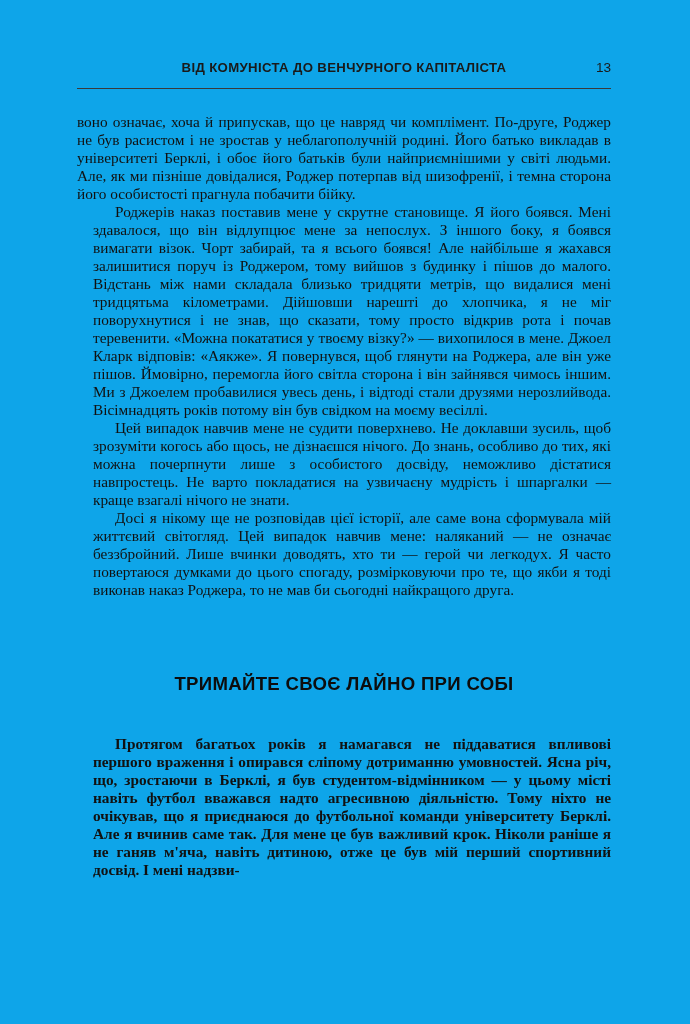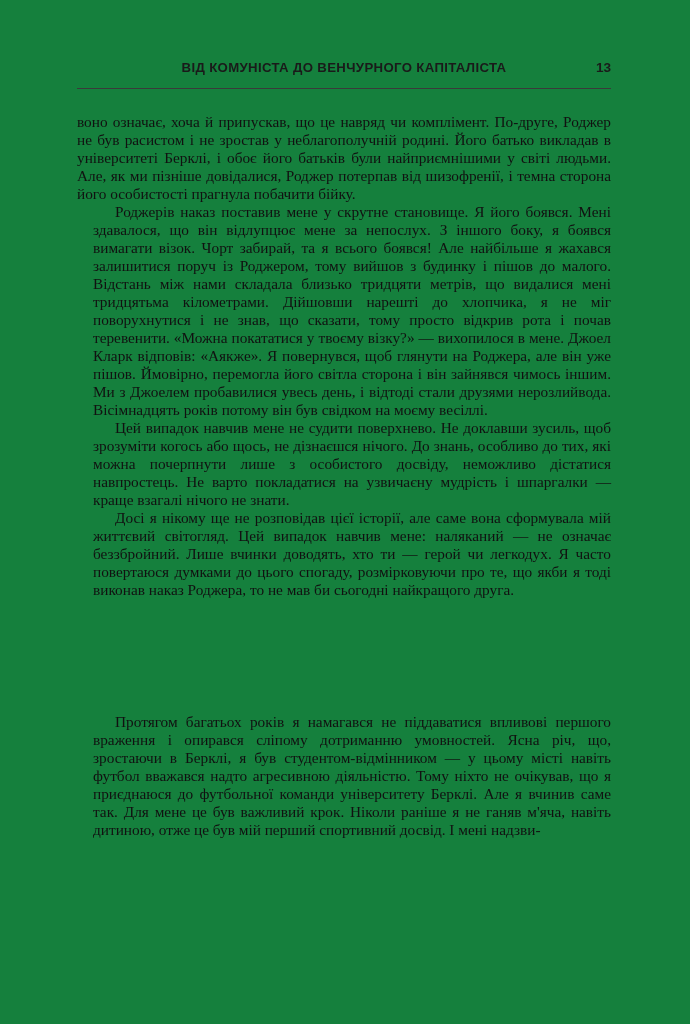--- a/index.html
+++ b/index.html
@@ -11,21 +11,21 @@
     width: 690px;
     height: 1024px;
     overflow: hidden;
     font-family: "Liberation Serif", "DejaVu Serif", serif;
     color: #111111;
   }
   .page {
     position: relative;
     width: 690px;
     height: 1024px;
-    background: #15803d;
+    background: #0ea5e9;
     box-sizing: border-box;
   }
 
   
   .running-head {
     position: absolute;
     left: 77px;
     top: 60px;
     width: 534px;
     display: flex;
@@ -39,21 +39,21 @@
     letter-spacing: 0.35px;
     color: #1a1a1a;
     white-space: nowrap;
     text-align: center;
   }
   .folio {
     position: absolute;
     right: 0;
     top: 0;
     font-family: "Liberation Sans", "DejaVu Sans", sans-serif;
-    font-weight: bold;
+    font-weight: normal;
     font-size: 13.6px;
     color: #1a1a1a;
   }
   .head-rule {
     position: absolute;
     left: 77px;
     top: 88px;
     width: 534px;
     height: 1px;
     background: #3a3a3a;
@@ -75,20 +75,21 @@
     hyphens: manual;
     color: #111111;
     font-family: "Liberation Serif", "DejaVu Serif", serif;
   }
   p.para.indent {
     text-indent: 22px;
     margin-left: 16px;
   }
   p.para:last-child {
     text-align-last: left;
+    font-weight: bold;
   }
 
   .section-heading {
     margin: 0;
     padding: 0;
     text-align: center;
     font-family: "Liberation Sans", "DejaVu Sans", sans-serif;
     font-weight: bold;
     font-size: 18.6px;
     letter-spacing: 0.3px;
@@ -114,19 +115,20 @@
     <p class="para">воно означає, хоча й припускав, що це навряд чи комплімент. По-друге, Роджер не був расистом і не зростав у неблагополучній родині. Його батько викладав в університеті Берклі, і обоє його батьків були найприємнішими у світі людьми. Але, як ми пізніше довідалися, Роджер потерпав від шизофренії, і темна сторона його особистості прагнула побачити бійку.</p>
 
     <p class="para indent">Роджерів наказ поставив мене у скрутне становище. Я його боявся. Мені здавалося, що він відлупцює мене за непослух. З іншого боку, я боявся вимагати візок. Чорт забирай, та я всього боявся! Але найбільше я жахався залишитися поруч із Роджером, тому вийшов з будинку і пішов до малого. Відстань між нами складала близько тридцяти метрів, що видалися мені тридцятьма кілометрами. Дійшовши нарешті до хлопчика, я не міг поворухнутися і не знав, що сказати, тому просто відкрив рота і почав теревенити. «Можна покататися у твоєму візку?» — вихопилося в мене. Джоел Кларк відповів: «Аякже». Я повернувся, щоб глянути на Роджера, але він уже пішов. Ймовірно, перемогла його світла сторона і він зайнявся чимось іншим. Ми з Джоелем пробавилися увесь день, і відтоді стали друзями нерозлийвода. Вісімнадцять років потому він був свідком на моєму весіллі.</p>
 
     <p class="para indent">Цей випадок навчив мене не судити поверхнево. Не доклавши зусиль, щоб зрозуміти когось або щось, не дізнаєшся нічого. До знань, особливо до тих, які можна почерпнути лише з особистого досвіду, неможливо дістатися навпростець. Не варто покладатися на узвичаєну мудрість і шпаргалки — краще взагалі нічого не знати.</p>
 
     <p class="para indent">Досі я нікому ще не розповідав цієї історії, але саме вона сформувала мій життєвий світогляд. Цей випадок навчив мене: наляканий — не означає беззбройний. Лише вчинки доводять, хто ти — герой чи легкодух. Я часто повертаюся думками до цього спогаду, розмірковуючи про те, що якби я тоді виконав наказ Роджера, то не мав би сьогодні найкращого друга.</p>
 
     <div class="gap-before-heading"></div>
 
+    <h2 class="section-heading">ТРИМАЙТЕ СВОЄ ЛАЙНО ПРИ СОБІ</h2>
 
     <div class="gap-after-heading"></div>
 
     <p class="para indent">Протягом багатьох років я намагався не піддаватися впливові першого враження і опирався сліпому дотриманню умовностей. Ясна річ, що, зростаючи в Берклі, я був студентом-відмінником — у цьому місті навіть футбол вважався надто агресивною діяльністю. Тому ніхто не очікував, що я приєднаюся до футбольної команди університету Берклі. Але я вчинив саме так. Для мене це був важливий крок. Ніколи раніше я не ганяв м'яча, навіть дитиною, отже це був мій перший спортивний досвід. І мені надзви-</p>
 
   </div>
 </div>
 
 </body></html>

